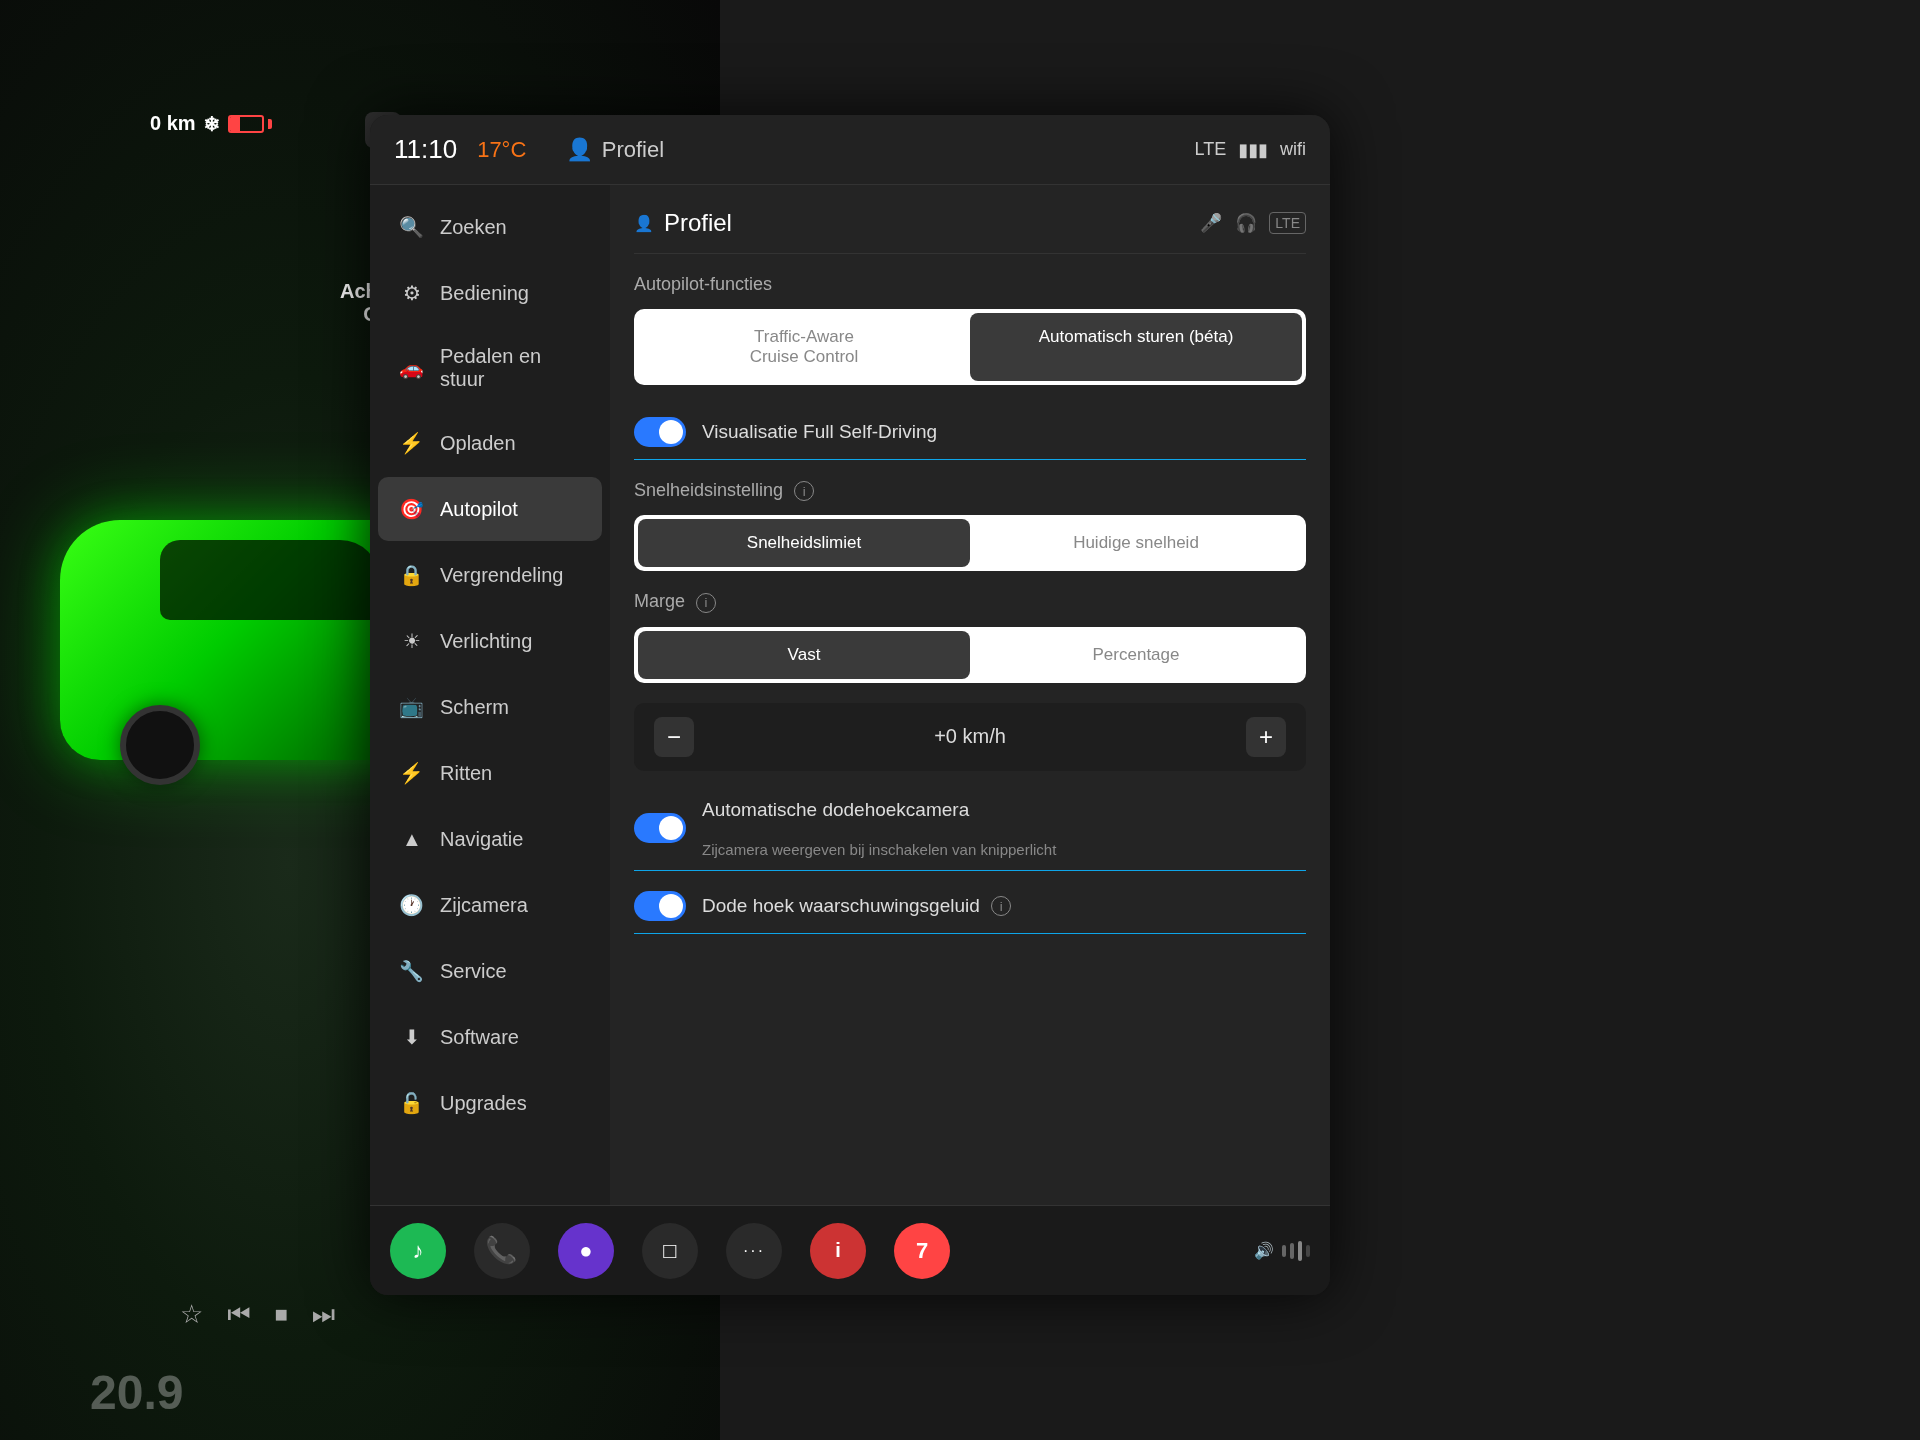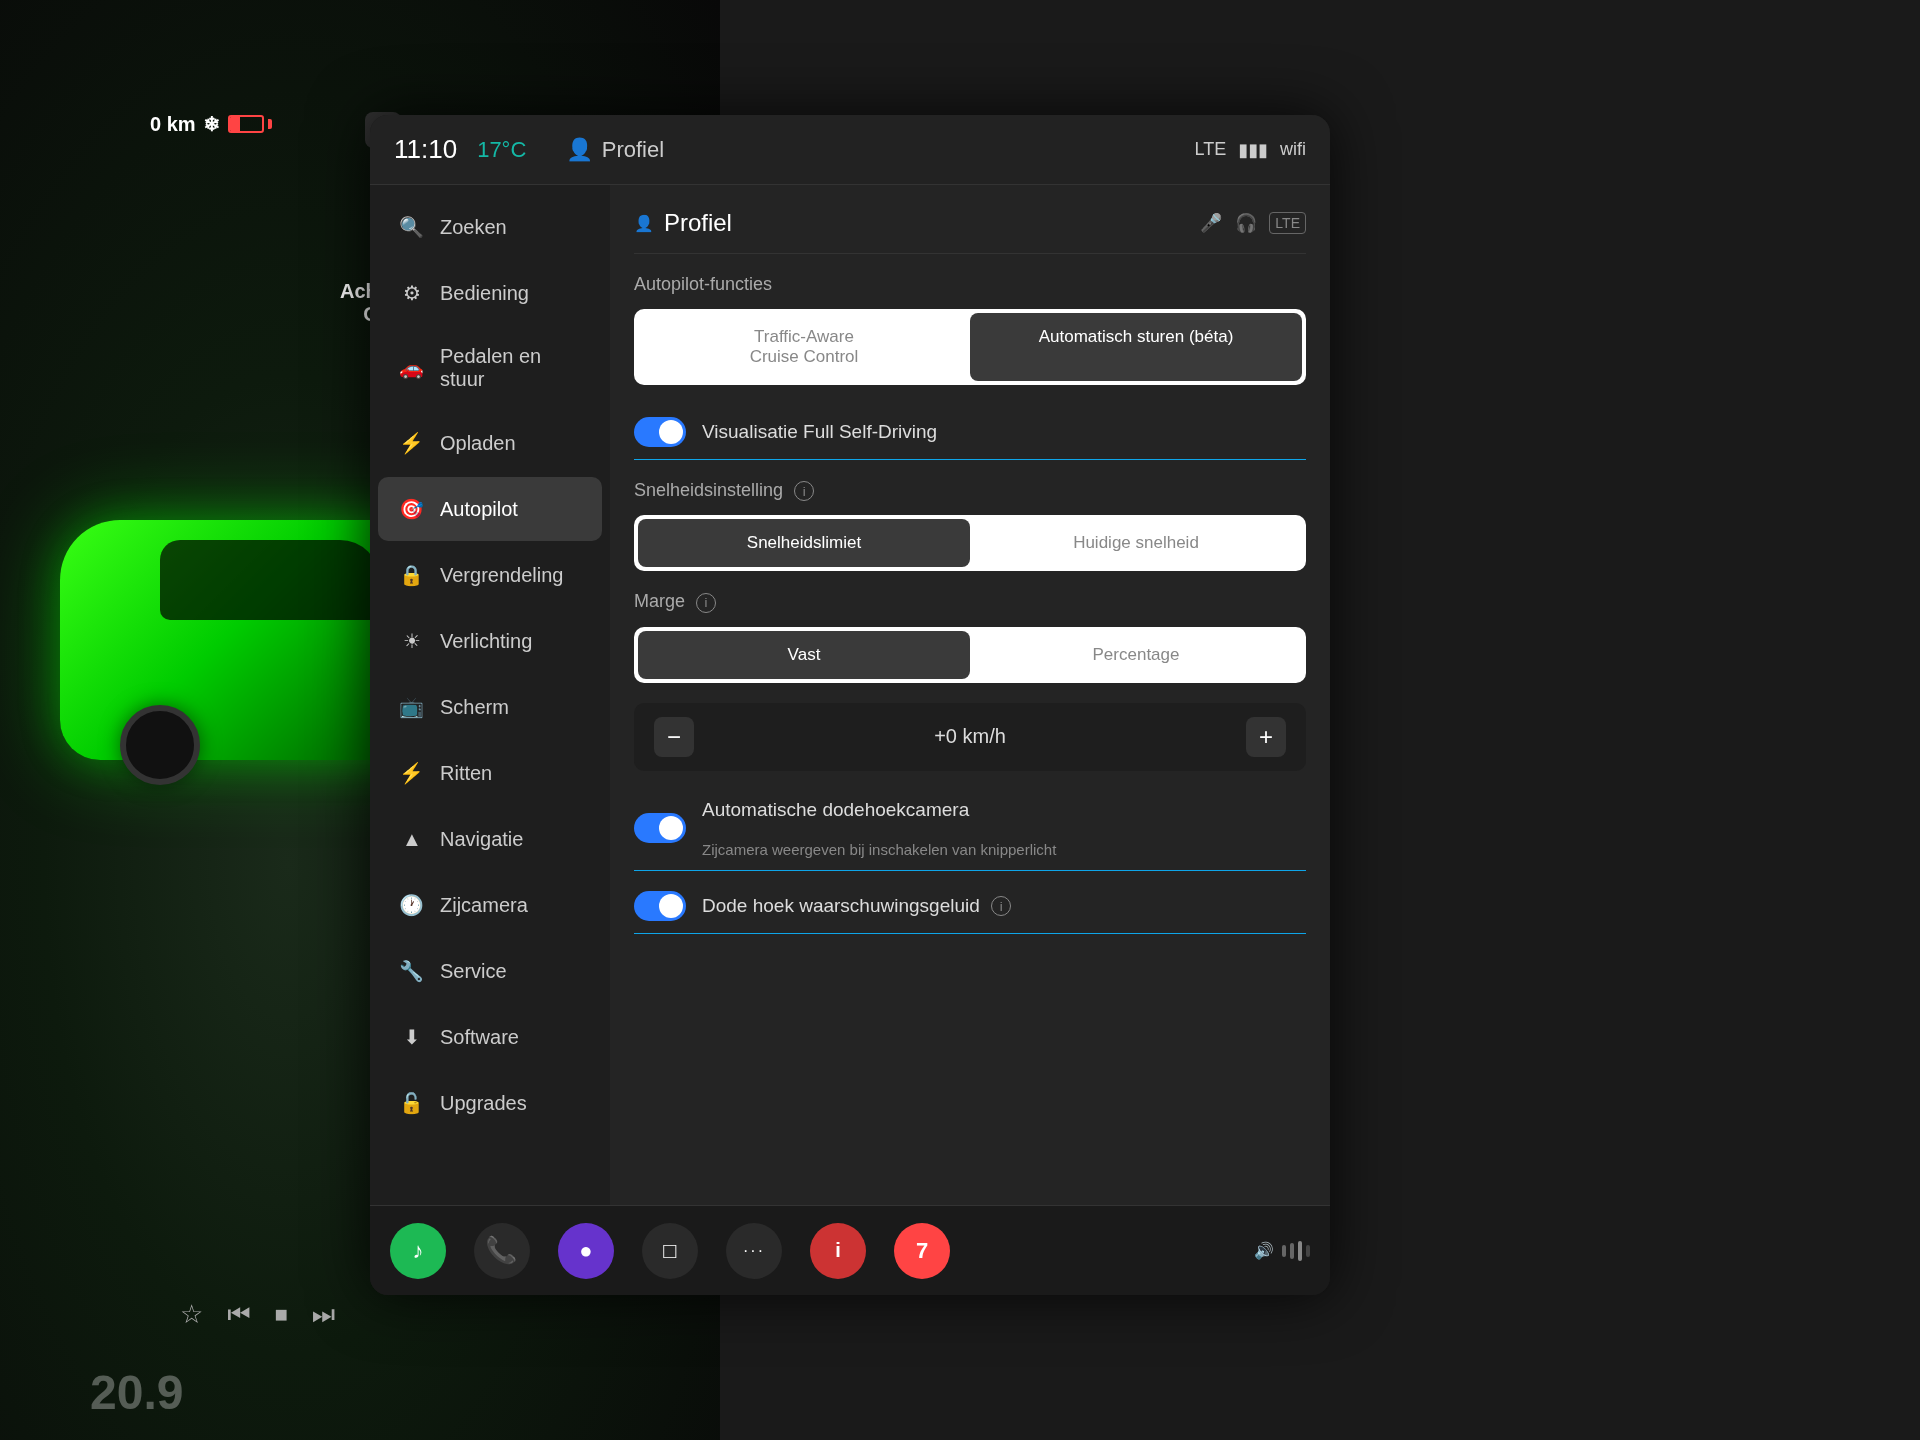--- a/index.html
+++ b/index.html
@@ -67,21 +67,21 @@
     }
 
     .top-bar-time {
       font-size: 26px;
       color: #fff;
       font-weight: 500;
     }
 
     .top-bar-temp {
       font-size: 22px;
-      color: #14b8a6;
+      color: #f97316;
       text-align: right;
     }
 
     .top-bar-profile {
       display: flex;
       align-items: center;
       gap: 8px;
       margin-left: 20px;
       color: #ccc;
       font-size: 22px;
@@ -370,21 +370,20 @@
 
     
     .speed-bar {
       position: absolute;
       left: 150px;
       top: 112px;
       color: #fff;
       font-size: 20px;
       font-weight: 600;
       display: flex;
-      align-items: center;
       gap: 8px;
     }
 
     .battery-icon {
       display: flex;
       align-items: center;
       gap: 4px;
     }
 
     .battery-body {

